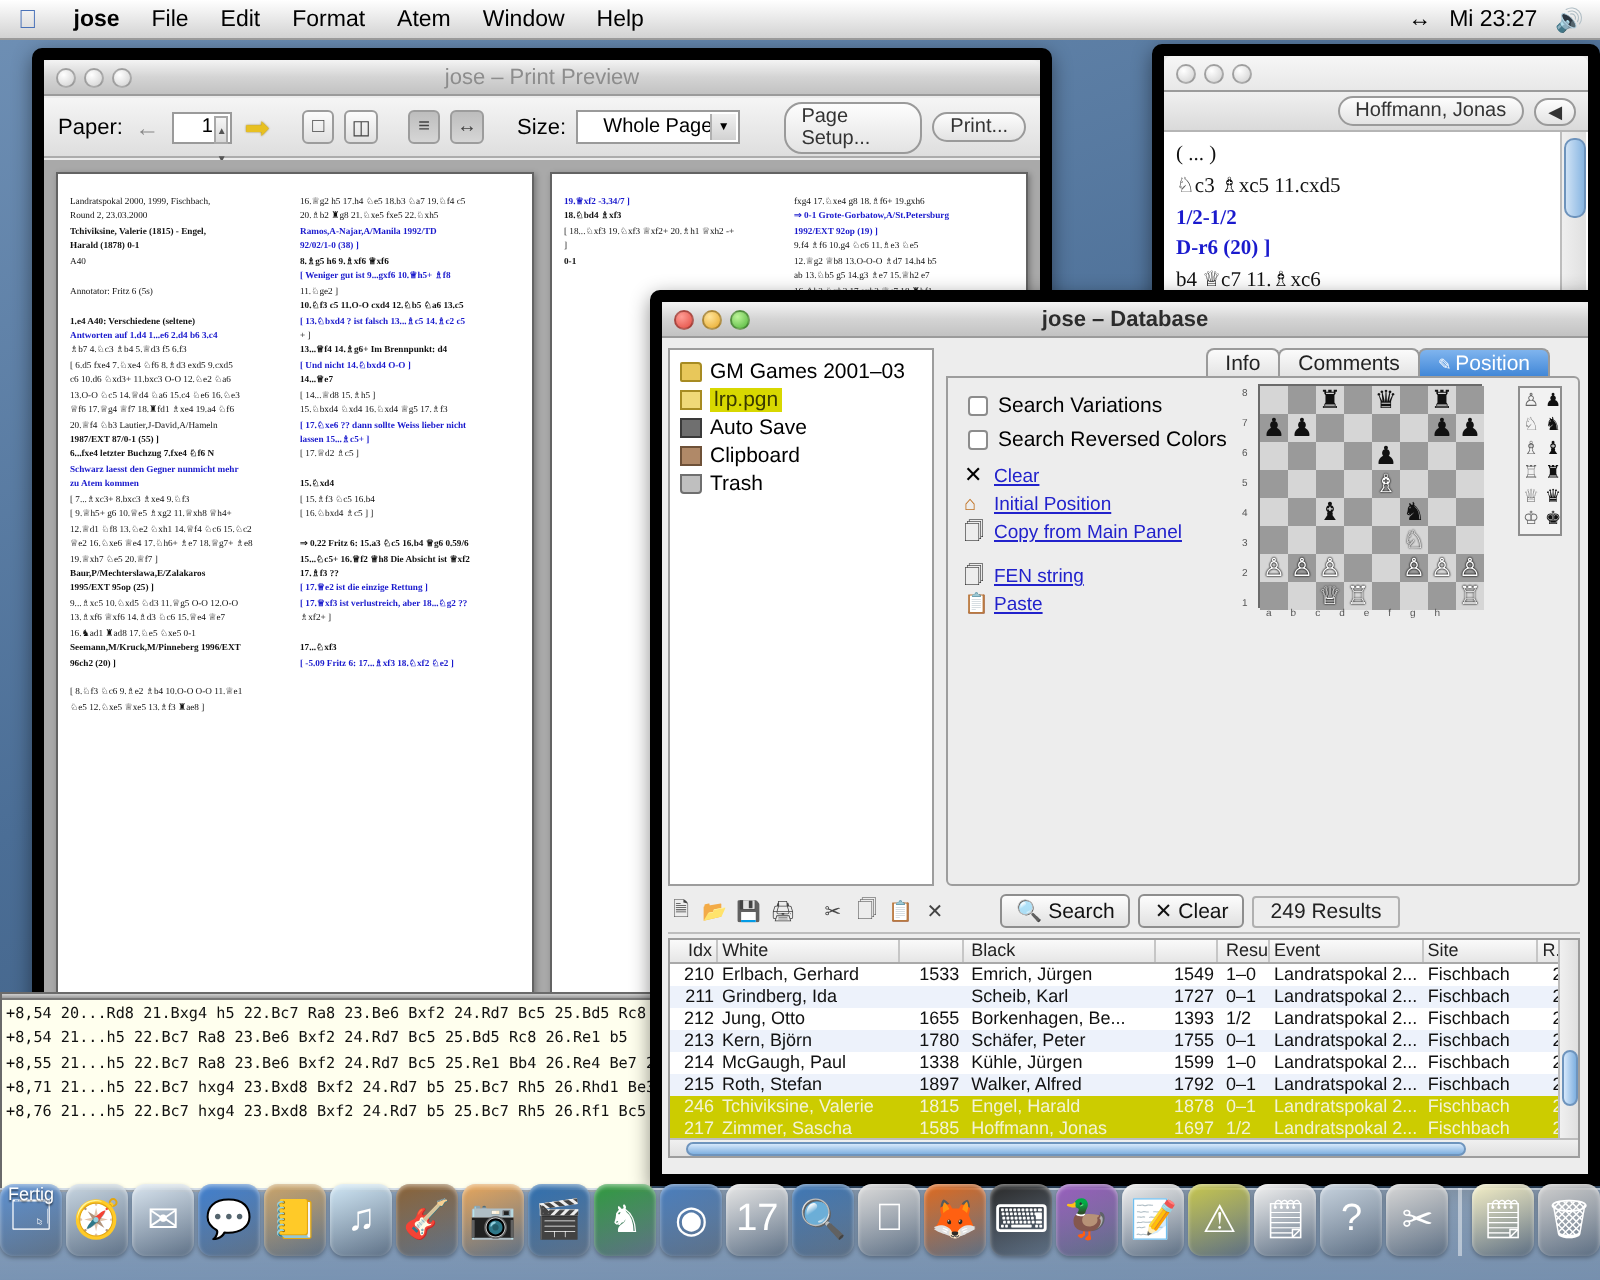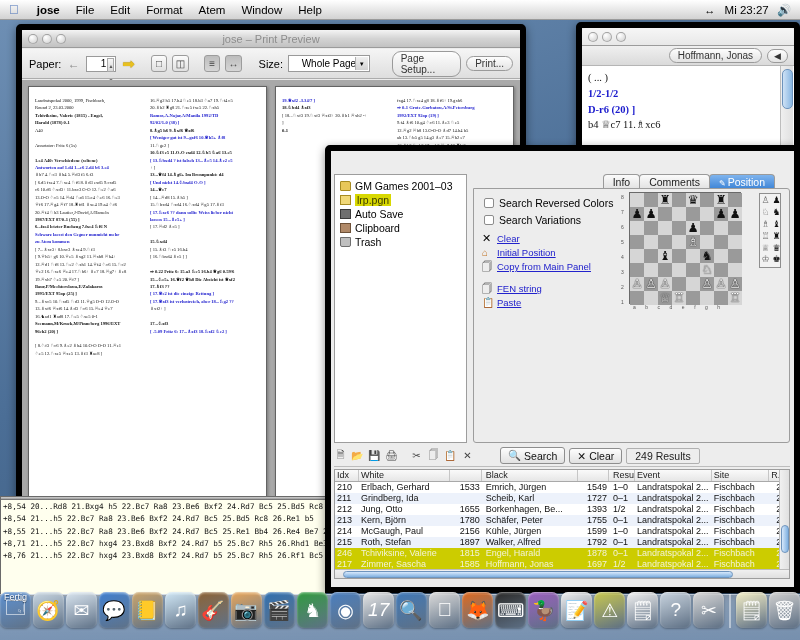--- a/index.html
+++ b/index.html
@@ -165,21 +165,21 @@
   
   #db-table { position:absolute; left:3px; right:4px; bottom:8px; height:110px;
     border:1px solid #9d9d9d; background:#fff; overflow:hidden; }
   .thead { display:flex; height:12px; background:linear-gradient(#fafafa,#e6e6e6);
     border-bottom:1px solid #a9a9a9; font-size:9px; color:#222; }
   .thead div { padding:0 2px; border-right:1px solid #c6c6c6; line-height:11px; overflow:hidden; }
   .trow { display:flex; height:11px; font-size:9px; color:#111; line-height:11px; }
   .trow div { padding:0 2px; overflow:hidden; white-space:nowrap; }
   .trow.alt { background:#edf2fb; }
   .trow.selrow { background:#cccc00; color:#f3f3d6; }
-  .c-idx { width:26px; }
+  .c-idx { width:26px; text-align:right; }
   .c-w { width:100px; }
   .c-we { width:34px; text-align:right; }
   .c-b { width:105px; padding-left:4px !important; }
   .c-be { width:34px; text-align:right; }
   .c-res { width:28px; padding-left:4px !important; }
   .c-ev { width:84px; }
   .c-site { width:62px; }
   .c-r { width:22px; text-align:center; }
   #db-table .vbar { position:absolute; right:0; top:0; bottom:9px; width:10px;
     background:linear-gradient(90deg,#f0f0f0,#e0e0e0); border-left:1px solid #bcbcbc; }
@@ -215,20 +215,21 @@
       <div class="tl dim"></div>
     </div>
     <div class="wtitle dim"></div>
   </div>
   <div class="bg-toolbar">
     <div class="pillbtn">Hoffmann, Jonas</div>
     <div class="sqbtn">◀</div>
   </div>
   <div class="bg-body" id="bg-lines">
       <div>( ... )</div>
+      <div>♘c3 ♗xc5 11.cxd5</div>
       <div class="blue">1/2-1/2</div>
       <div class="blue">D-r6 (20) ]</div>
       <div>b4 ♕c7 11.♗xc6</div>
     </div>
   <div class="vscroll">
     <div class="vthumb"></div>
   </div>
 </div>
 
 <div class="win" id="preview">
@@ -373,20 +374,28 @@
   <div id="engine-lines">
       <div style="white-space: nowrap;">+8,54 20...Rd8 21.Bxg4 h5 22.Bc7 Ra8 23.Be6 Bxf2 24.Rd7 Bc5 25.Bd5 Rc8 26.Re1 b5</div>
       <div style="white-space: nowrap;">+8,54 21...h5 22.Bc7 Ra8 23.Be6 Bxf2 24.Rd7 Bc5 25.Bd5 Rc8 26.Re1 b5</div>
       <div style="white-space: nowrap;">+8,55 21...h5 22.Bc7 Ra8 23.Be6 Bxf2 24.Rd7 Bc5 25.Re1 Bb4 26.Re4 Be7 27.Bd5 Re8</div>
       <div style="white-space: nowrap;">+8,71 21...h5 22.Bc7 hxg4 23.Bxd8 Bxf2 24.Rd7 b5 25.Bc7 Rh5 26.Rhd1 Be3+ 27.Kb1 Kg8</div>
       <div style="white-space: nowrap;">+8,76 21...h5 22.Bc7 hxg4 23.Bxd8 Bxf2 24.Rd7 b5 25.Bc7 Rh5 26.Rf1 Bc5 27.Re1 Kg8 28.Re</div>
     </div>
 </div>
 
 <div class="win" id="dbwin">
+  <div class="titlebar">
+    <div class="tlights">
+      <div class="tl r"></div>
+      <div class="tl y"></div>
+      <div class="tl g"></div>
+    </div>
+    <div class="wtitle">jose – Database</div>
+  </div>
 
   <div id="db-body">
 
     <div id="db-tree">
         <div class="tnode">
           <span class="ticon ic-folder"></span>
           <span class="tlabel">GM Games 2001–03</span>
         </div>
         <div class="tnode sel">
           <span class="ticon ic-folder-open"></span>
@@ -409,25 +418,25 @@
     <div id="db-tabs">
         <div class="dbtab"><span>Info</span></div>
         <div class="dbtab"><span>Comments</span></div>
         <div class="dbtab active"><span class="pen">✎</span><span>Position</span></div>
       </div>
 
     <div id="db-panel">
       <div style="position:absolute;left:10px;top:8px;width:175px;">
         <div class="chk-row">
           <span class="chkbox"></span>
-          <span>Search Reversed Colors</span>
+          <span>Search Variations</span>
         </div>
         <div class="chk-row">
           <span class="chkbox"></span>
-          <span>Search Variations</span>
+          <span>Search Reversed Colors</span>
         </div>
       </div>
 
       <div style="position:absolute;left:8px;top:44px;width:180px;">
         <div class="linkrow">
           <span class="mini-ic" style="font-size:11px;line-height:11px;">✕</span>
           <a>Clear</a>
         </div>
         <div class="linkrow">
           <span class="mini-ic" style="font-size:10px;line-height:11px;color:#c07020;">⌂</span>
@@ -669,21 +678,21 @@
             <div class="c-b">Schäfer, Peter</div>
             <div class="c-be">1755</div>
             <div class="c-res">0–1</div>
             <div class="c-ev">Landratspokal 2...</div>
             <div class="c-site">Fischbach</div>
             <div class="c-r">2</div>
           </div>
           <div class="trow">
             <div class="c-idx">214</div>
             <div class="c-w">McGaugh, Paul</div>
-            <div class="c-we">2156</div>
+            <div class="c-we">1338</div>
             <div class="c-b">Kühle, Jürgen</div>
             <div class="c-be">1599</div>
             <div class="c-res">1–0</div>
             <div class="c-ev">Landratspokal 2...</div>
             <div class="c-site">Fischbach</div>
             <div class="c-r">2</div>
           </div>
           <div class="trow alt">
             <div class="c-idx">215</div>
             <div class="c-w">Roth, Stefan</div>
@@ -762,21 +771,21 @@
     <div class="dock-ic" style="background: linear-gradient(160deg, rgb(200, 214, 226), rgba(0, 0, 0, 0.25));">🧭</div>
     <div class="dock-ic" style="background: linear-gradient(160deg, rgb(216, 228, 239), rgba(0, 0, 0, 0.25));">✉</div>
     <div class="dock-ic" style="background: linear-gradient(160deg, rgb(63, 127, 208), rgba(0, 0, 0, 0.25));">💬</div>
     <div class="dock-ic" style="background: linear-gradient(160deg, rgb(202, 164, 106), rgba(0, 0, 0, 0.25));">📒</div>
     <div class="dock-ic" style="background: linear-gradient(160deg, rgb(207, 230, 245), rgba(0, 0, 0, 0.25));">♫</div>
     <div class="dock-ic" style="background: linear-gradient(160deg, rgb(138, 98, 54), rgba(0, 0, 0, 0.25));">🎸</div>
     <div class="dock-ic" style="background: linear-gradient(160deg, rgb(230, 166, 92), rgba(0, 0, 0, 0.25));">📷</div>
     <div class="dock-ic" style="background: linear-gradient(160deg, rgb(47, 111, 176), rgba(0, 0, 0, 0.25));">🎬</div>
     <div class="dock-ic" style="background: linear-gradient(160deg, rgb(47, 154, 63), rgba(0, 0, 0, 0.25));">♞</div>
     <div class="dock-ic" style="background: linear-gradient(160deg, rgb(74, 127, 192), rgba(0, 0, 0, 0.25));">◉</div>
-    <div class="dock-ic" style="background: linear-gradient(160deg, rgb(232, 232, 232), rgba(0, 0, 0, 0.25)); font-style: italic;">17</div>
+    <div class="dock-ic" style="background: linear-gradient(160deg, rgb(232, 232, 232), rgba(0, 0, 0, 0.25));">17</div>
     <div class="dock-ic" style="background: linear-gradient(160deg, rgb(62, 120, 184), rgba(0, 0, 0, 0.25));">🔍</div>
     <div class="dock-ic" style="background: linear-gradient(160deg, rgb(220, 220, 220), rgba(0, 0, 0, 0.25));"></div>
     <div class="dock-ic" style="background: linear-gradient(160deg, rgb(224, 107, 32), rgba(0, 0, 0, 0.25));">🦊</div>
     <div class="dock-ic" style="background: linear-gradient(160deg, rgb(42, 42, 42), rgba(0, 0, 0, 0.25));">⌨</div>
     <div class="dock-ic" style="background: linear-gradient(160deg, rgb(154, 95, 192), rgba(0, 0, 0, 0.25));">🦆</div>
     <div class="dock-ic" style="background: linear-gradient(160deg, rgb(240, 240, 240), rgba(0, 0, 0, 0.25));">📝</div>
     <div class="dock-ic" style="background: linear-gradient(160deg, rgb(200, 200, 80), rgba(0, 0, 0, 0.25));">⚠</div>
     <div class="dock-ic" style="background: linear-gradient(160deg, rgb(242, 242, 242), rgba(0, 0, 0, 0.25));">🗒</div>
     <div class="dock-ic" style="background: linear-gradient(160deg, rgb(200, 212, 224), rgba(0, 0, 0, 0.25));">?</div>
     <div class="dock-ic" style="background: linear-gradient(160deg, rgb(216, 216, 216), rgba(0, 0, 0, 0.25));">✂</div>

